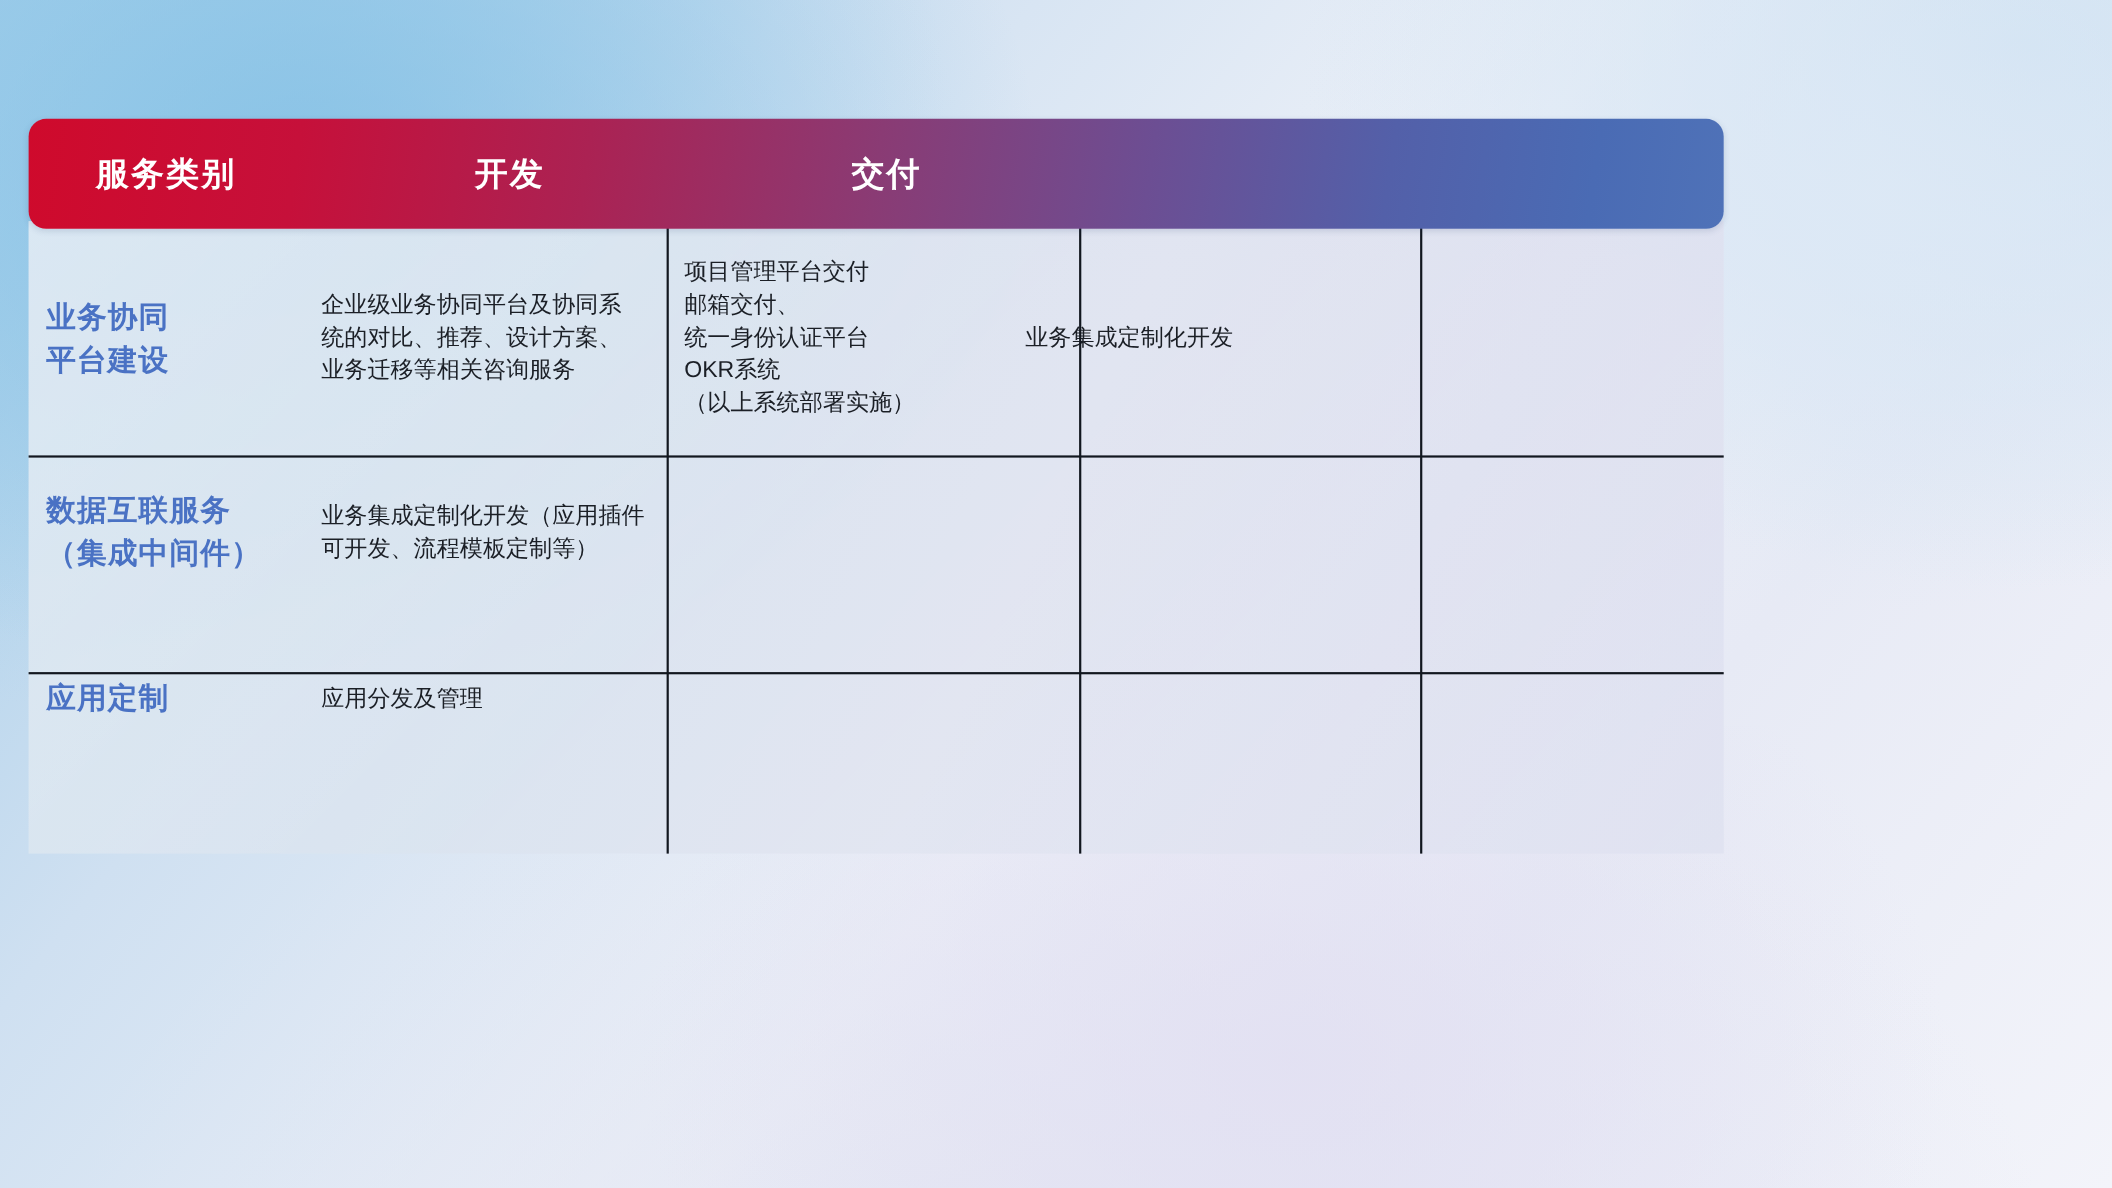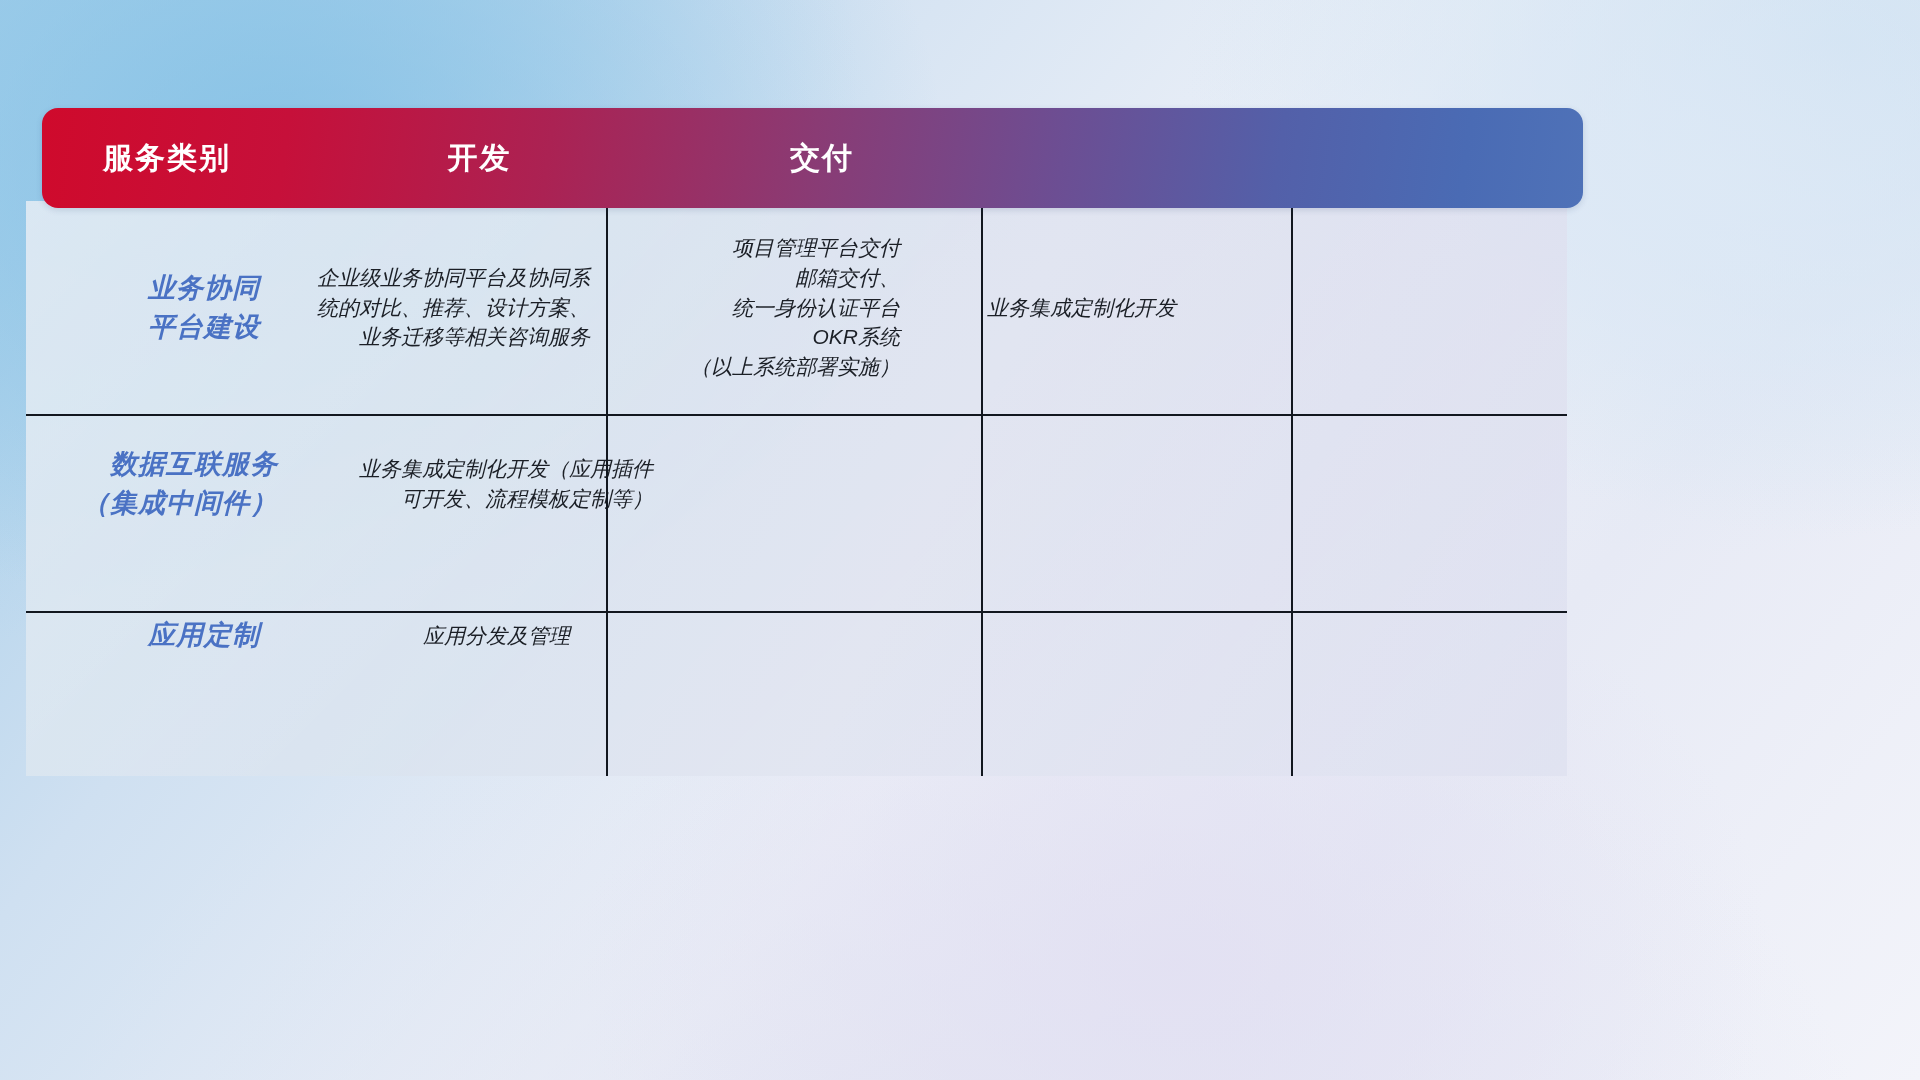--- a/index.html
+++ b/index.html
@@ -79,21 +79,20 @@
         #cf0a2c 0%,
         #c6103a 16%,
         #ab2253 33%,
         #8a3b74 50%,
         #6c4e93 66%,
         #5360a9 80%,
         #4a6bb4 92%,
         #4f72b8 100%);
     box-shadow: 0 2px 6px rgba(40,60,110,0.16);
     z-index: 4;
-    margin-left: 16px;
   }
 
   .th {
     color: #ffffff;
     font-size: 30px;
     font-weight: 700;
     text-align: center;
     letter-spacing: 2px;
     white-space: nowrap;
   }
@@ -113,21 +112,21 @@
     height: 575px;
     z-index: 3;
   }
 
   .trow {
     display: flex;
     align-items: center;
     box-sizing: border-box;
   }
   .r1 { height: 213px; }
-  .r2 { height: 139px; padding-left: 18px; }
+  .r2 { height: 139px; }
   .r3 { height: 165px; }
 
   .row-sep {
     position: absolute;
     left: 0;
     width: 100%;
     height: 2px;
     background: #12171f;
     z-index: 5;
   }
@@ -142,26 +141,25 @@
     background: #12171f;
     z-index: 5;
   }
   .col-sep.v1 { left: 580px; }
   .col-sep.v2 { left: 955px; }
   .col-sep.v3 { left: 1265px; }
 
   .td {
     box-sizing: border-box;
     padding: 6px 16px;
-    text-align: right;
+    text-align: left;
     font-size: 21px;
     line-height: 1.42;
     color: #1b1f26;
     white-space: pre-line;
-    font-style: italic;
   }
 
   .td-label {
     color: #4a72c4;
     font-weight: 700;
     font-size: 27px;
     line-height: 1.42;
     letter-spacing: 1px;
   }
 </style>

